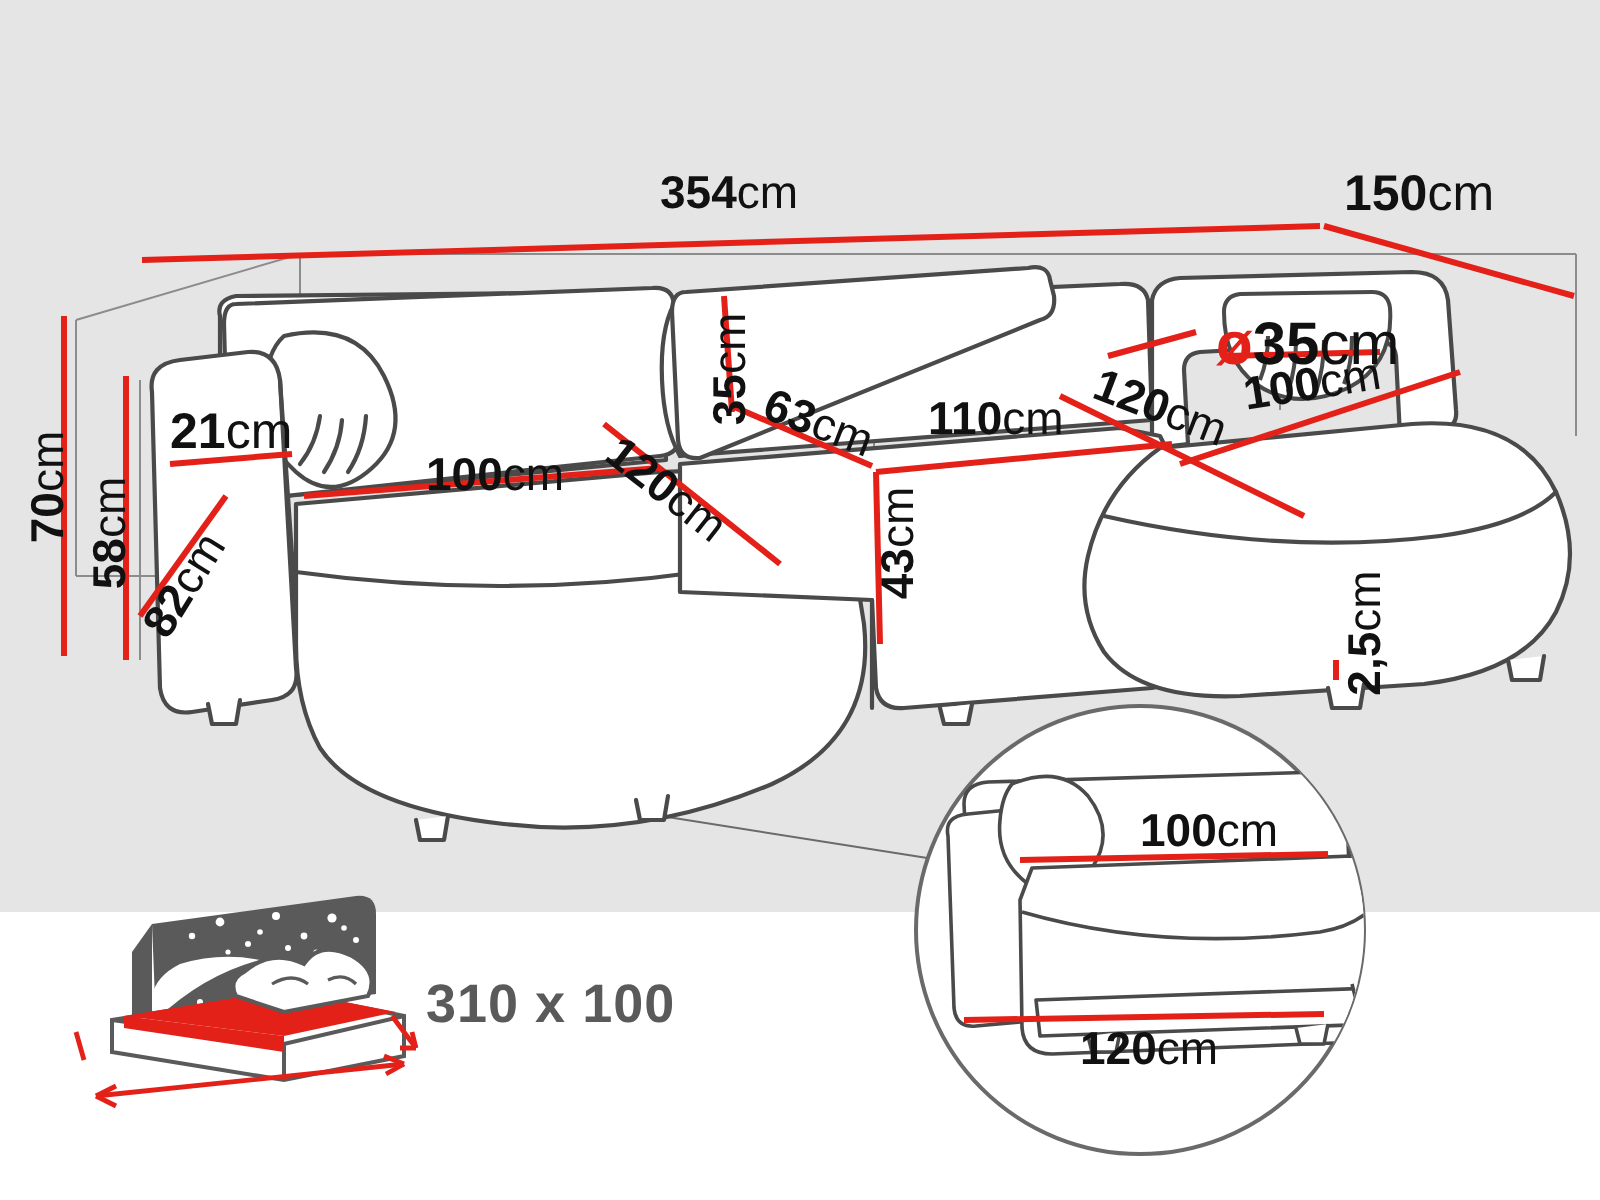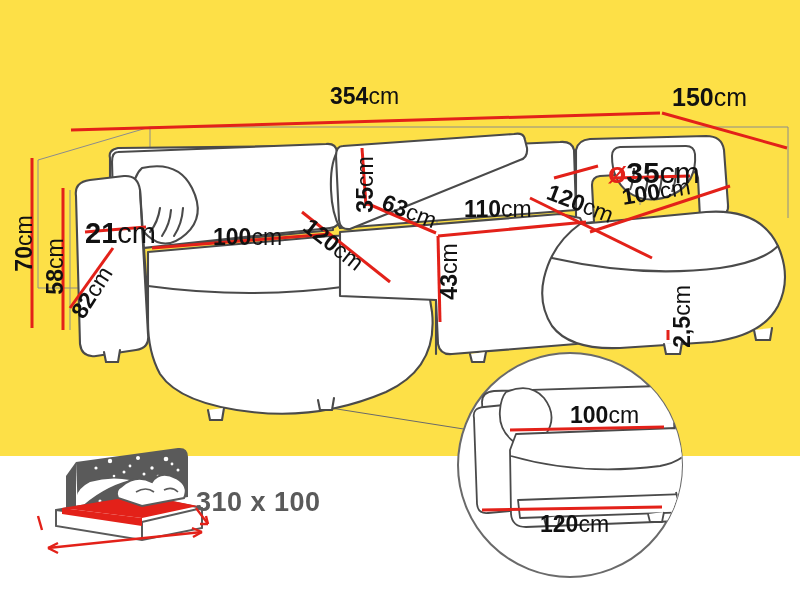--- a/index.html
+++ b/index.html
@@ -1,18 +1,18 @@
 <!DOCTYPE html>
 <html><head>
 <meta charset="utf-8">
 <style>
   html,body{margin:0;padding:0;background:#ffffff;}
   body{width:800px;height:600px;overflow:hidden;
        font-family:"Liberation Sans","DejaVu Sans",sans-serif;}
-  #stage{position:relative;width:800px;height:456px;background:#fde047;}
+  #stage{position:relative;width:800px;height:456px;background:#e5e5e5;}
   svg.layer{position:absolute;left:0;top:0;width:800px;height:600px;}
   .dimlabel{position:absolute;white-space:nowrap;color:#111;
             font-family:"Liberation Sans","DejaVu Sans",sans-serif;
             line-height:1;user-select:none;}
   .dimlabel b{font-weight:bold;}
   .dimlabel i{font-style:normal;font-weight:normal;}
   .dia{color:#E32119;font-weight:bold;font-style:normal;}
   .bedtext{position:absolute;color:#5A5A5A;font-weight:bold;
            font-family:"Liberation Sans","DejaVu Sans",sans-serif;
            white-space:nowrap;letter-spacing:.5px;}
@@ -212,21 +212,21 @@
   </div>
 
   <div class="dimlabel" style="left:-4px;top:232px;font-size:23px;transform:rotate(-90deg);transform-origin:center;">
     <b>70</b><i>cm</i>
   </div>
 
   <div class="dimlabel" style="left:27px;top:255px;font-size:23px;transform:rotate(-90deg);transform-origin:center;">
     <b>58</b><i>cm</i>
   </div>
 
-  <div class="dimlabel" style="left:85px;top:219px;font-size:29px;">
+  <div class="dimlabel" style="left:85px;top:204px;font-size:25px;">
     <b>21</b><i>cm</i>
   </div>
 
   <div class="dimlabel" style="left:64px;top:281px;font-size:23px;transform:rotate(-58deg);transform-origin:center;">
     <b>82</b><i>cm</i>
   </div>
 
   <div class="dimlabel" style="left:213px;top:226px;font-size:23px;">
     <b>100</b><i>cm</i>
   </div>
@@ -268,15 +268,15 @@
   </div>
 
   <div class="dimlabel" style="left:570px;top:404px;font-size:23px;">
     <b>100</b><i>cm</i>
   </div>
 
   <div class="dimlabel" style="left:540px;top:513px;font-size:23px;">
     <b>120</b><i>cm</i>
   </div>
 
-  <div class="bedtext" style="left:196px;top:487px;font-size:27px;">310 x 100</div>
+  <div class="bedtext" style="left:213px;top:487px;font-size:27px;">310 x 100</div>
 
 </div>
 
 </body></html>

